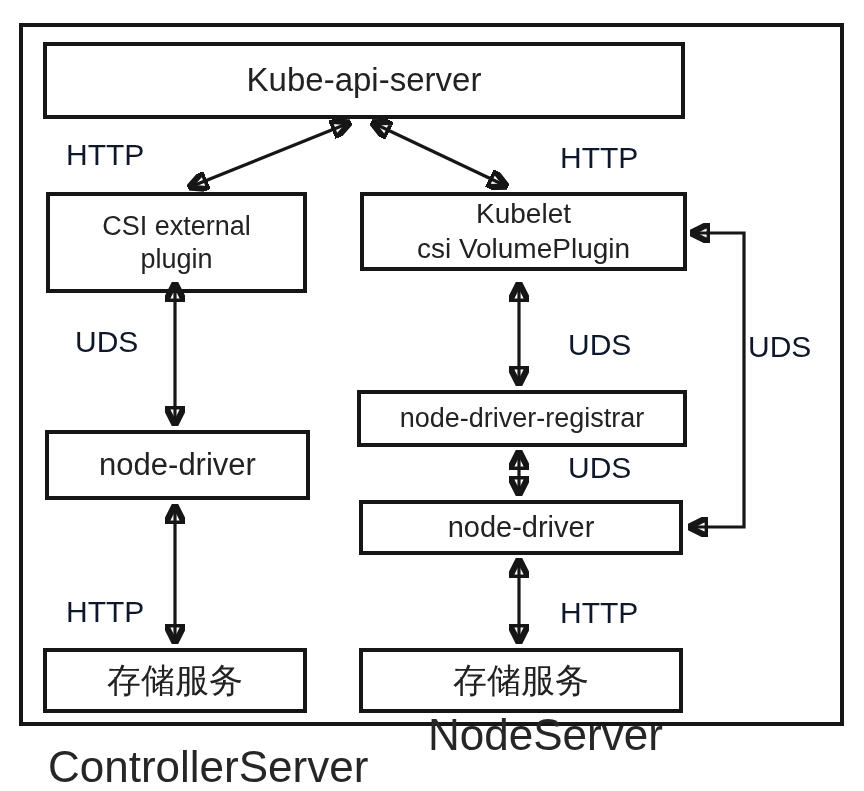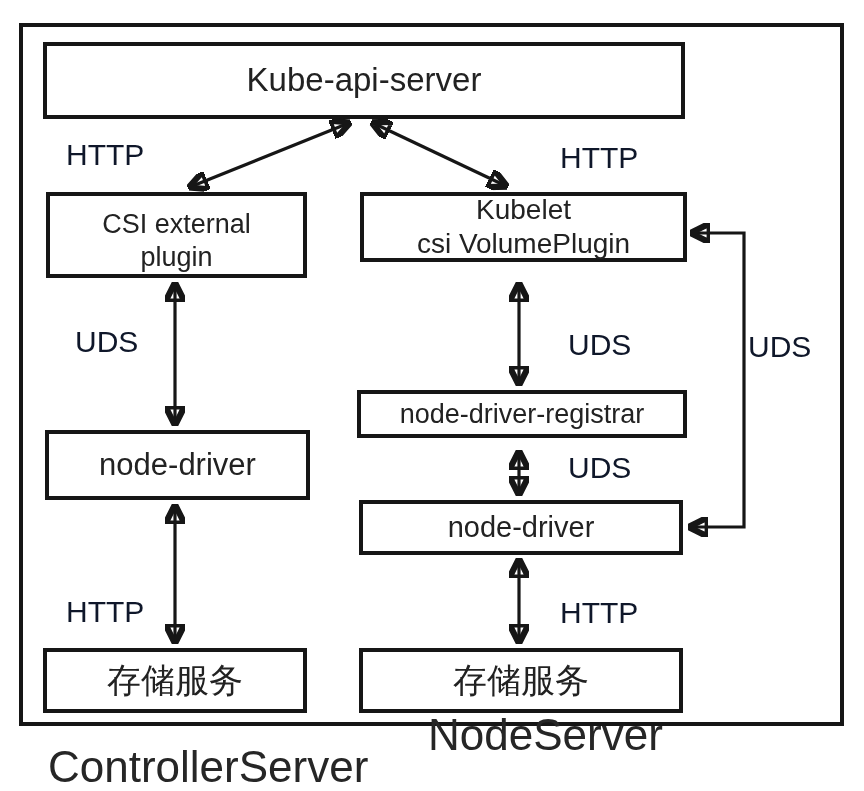--- a/index.html
+++ b/index.html
@@ -31,24 +31,24 @@
     background: #ffffff;
     display: flex;
     flex-direction: column;
     align-items: center;
     justify-content: center;
     text-align: center;
     z-index: 2;
     line-height: 1.22;
   }
   .box-kube-api   { left: 43px;  top: 42px;  width: 642px; height: 77px; font-size: 33px; }
-  .box-csi-plugin { left: 46px;  top: 192px; width: 261px; height: 86px; font-size: 27px; justify-content: flex-end; }
-  .box-kubelet    { left: 360px; top: 192px; width: 327px; height: 70px; font-size: 28px; }
+  .box-csi-plugin { left: 46px;  top: 192px; width: 261px; height: 101px; font-size: 27px; }
+  .box-kubelet    { left: 360px; top: 192px; width: 327px; height: 79px; font-size: 28px; }
   .box-nd-left    { left: 45px;  top: 430px; width: 265px; height: 70px; font-size: 31px; }
-  .box-registrar  { left: 357px; top: 390px; width: 330px; height: 48px; font-size: 27px; }
+  .box-registrar  { left: 357px; top: 390px; width: 330px; height: 57px; font-size: 27px; }
   .box-nd-right   { left: 359px; top: 500px; width: 324px; height: 55px; font-size: 29px; }
   .box-storage-l  { left: 43px;  top: 648px; width: 264px; height: 65px; font-size: 34px; }
   .box-storage-r  { left: 359px; top: 648px; width: 324px; height: 65px; font-size: 34px; }
 
   .edge-label {
     position: absolute;
     font-size: 30px;
     color: #0f172a;
     z-index: 3;
     white-space: nowrap;

